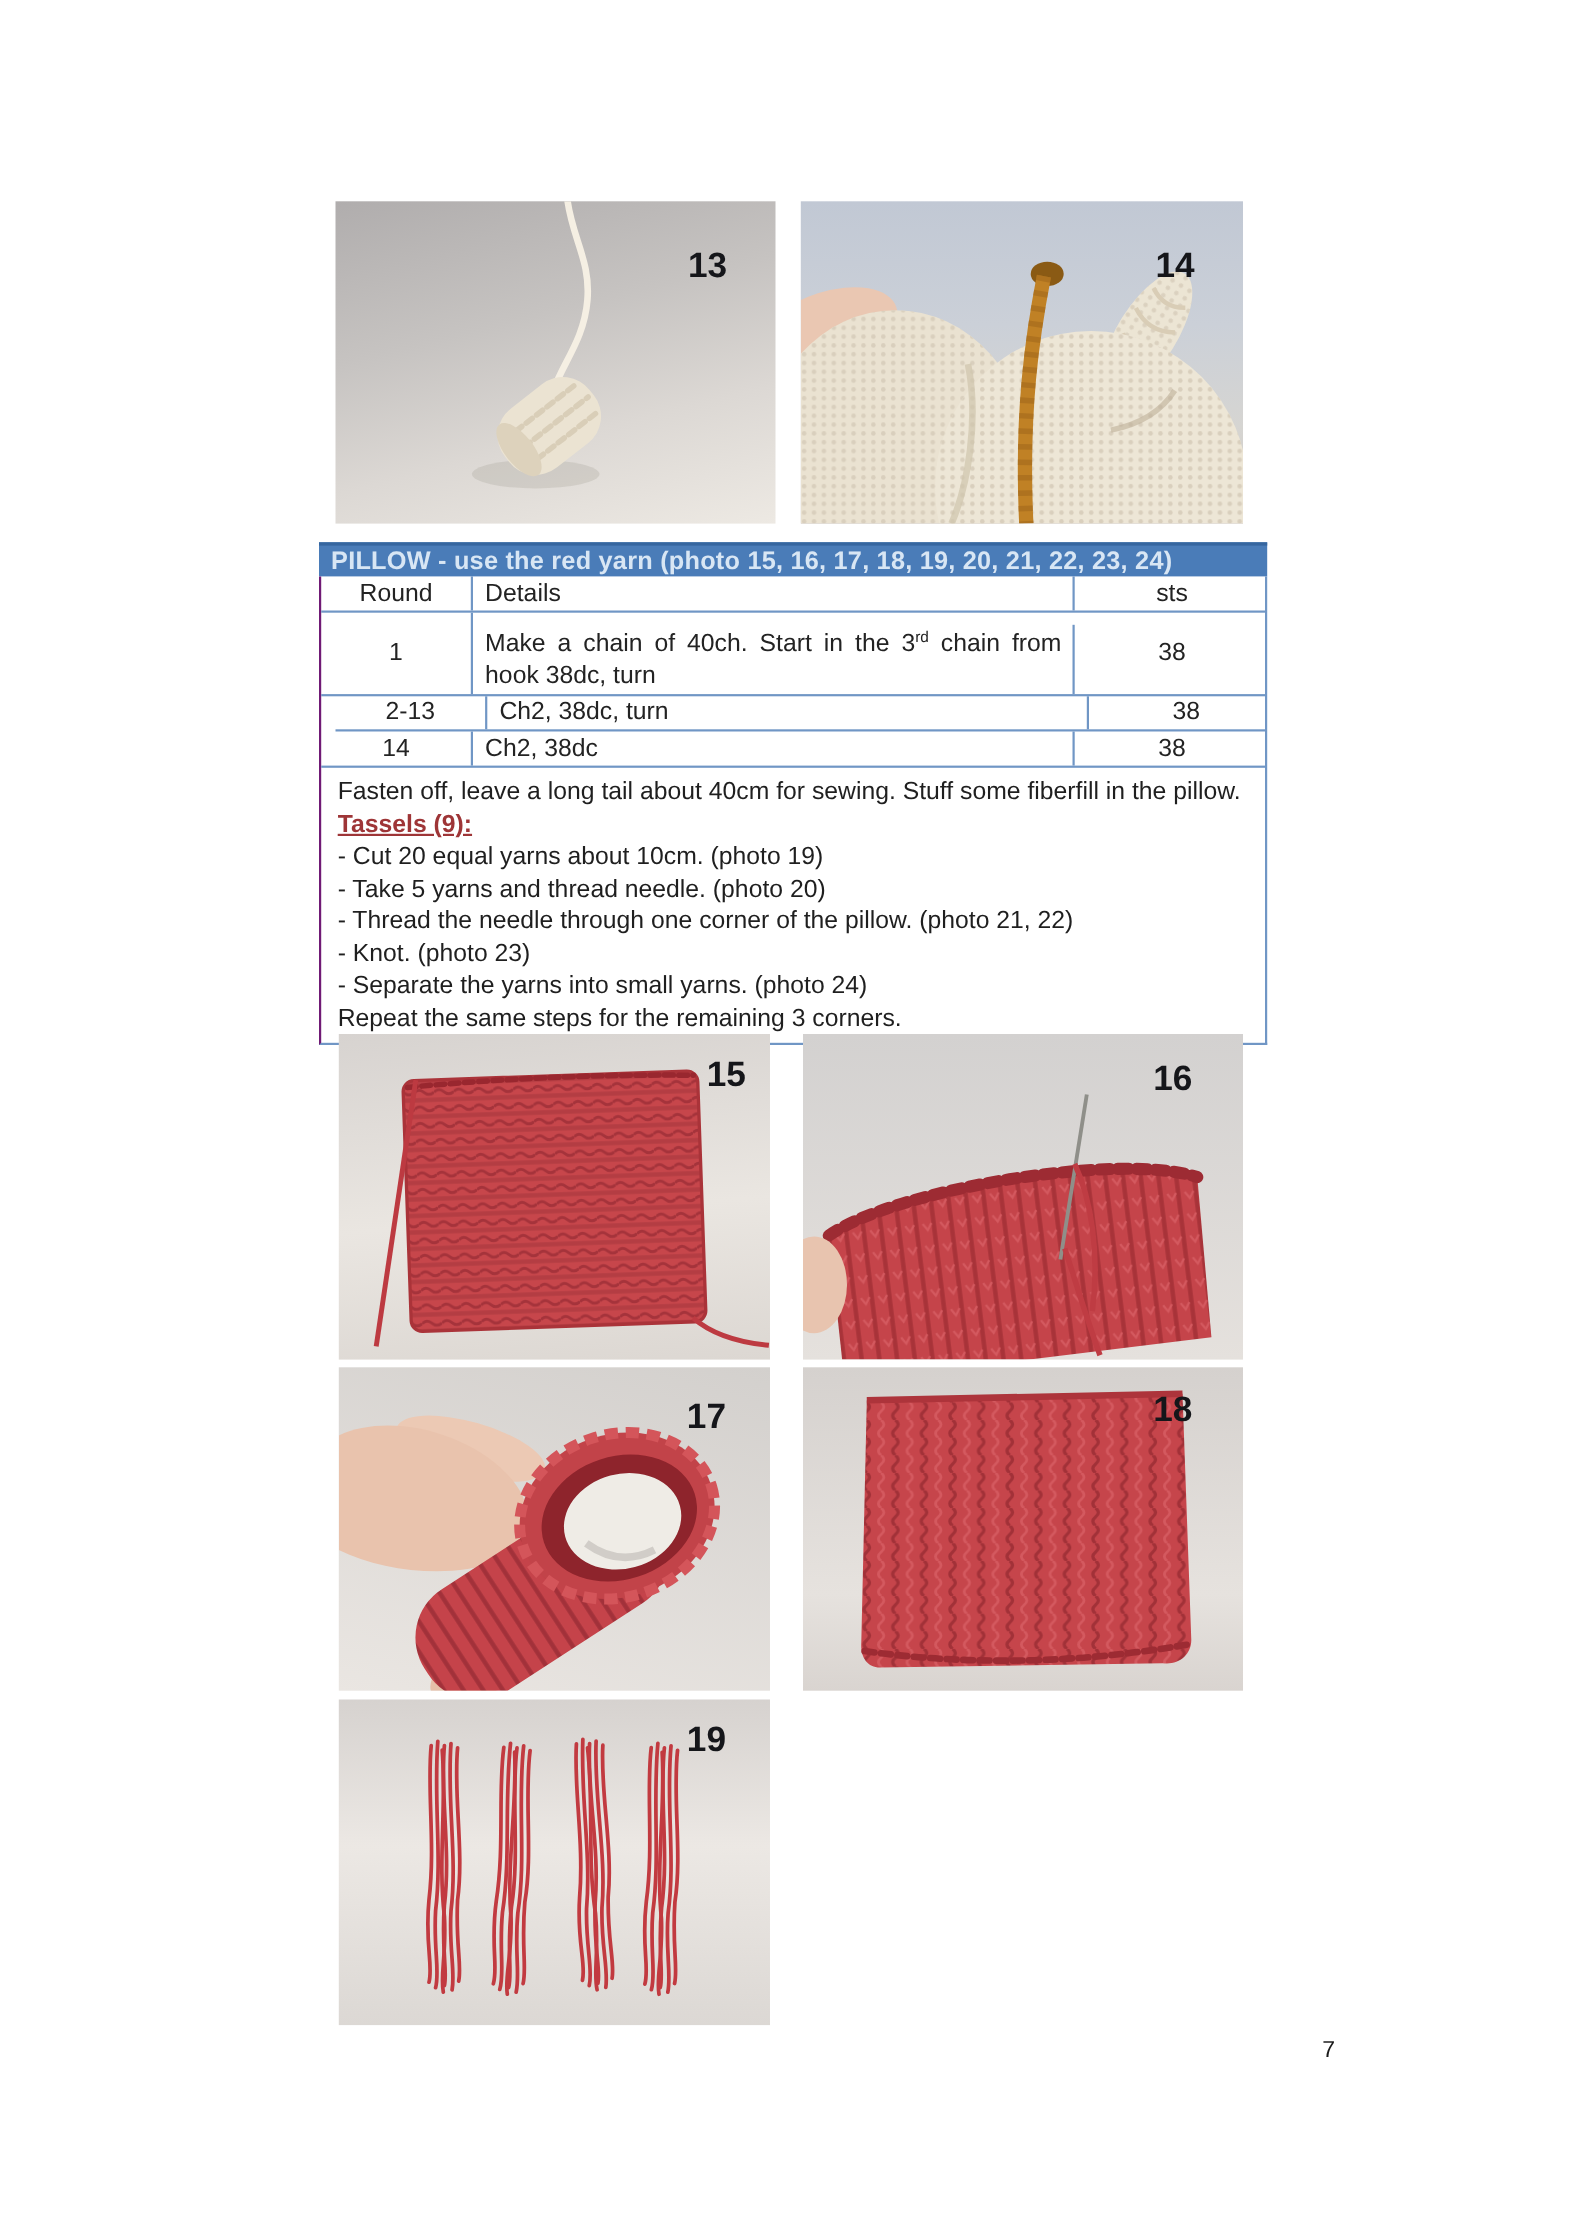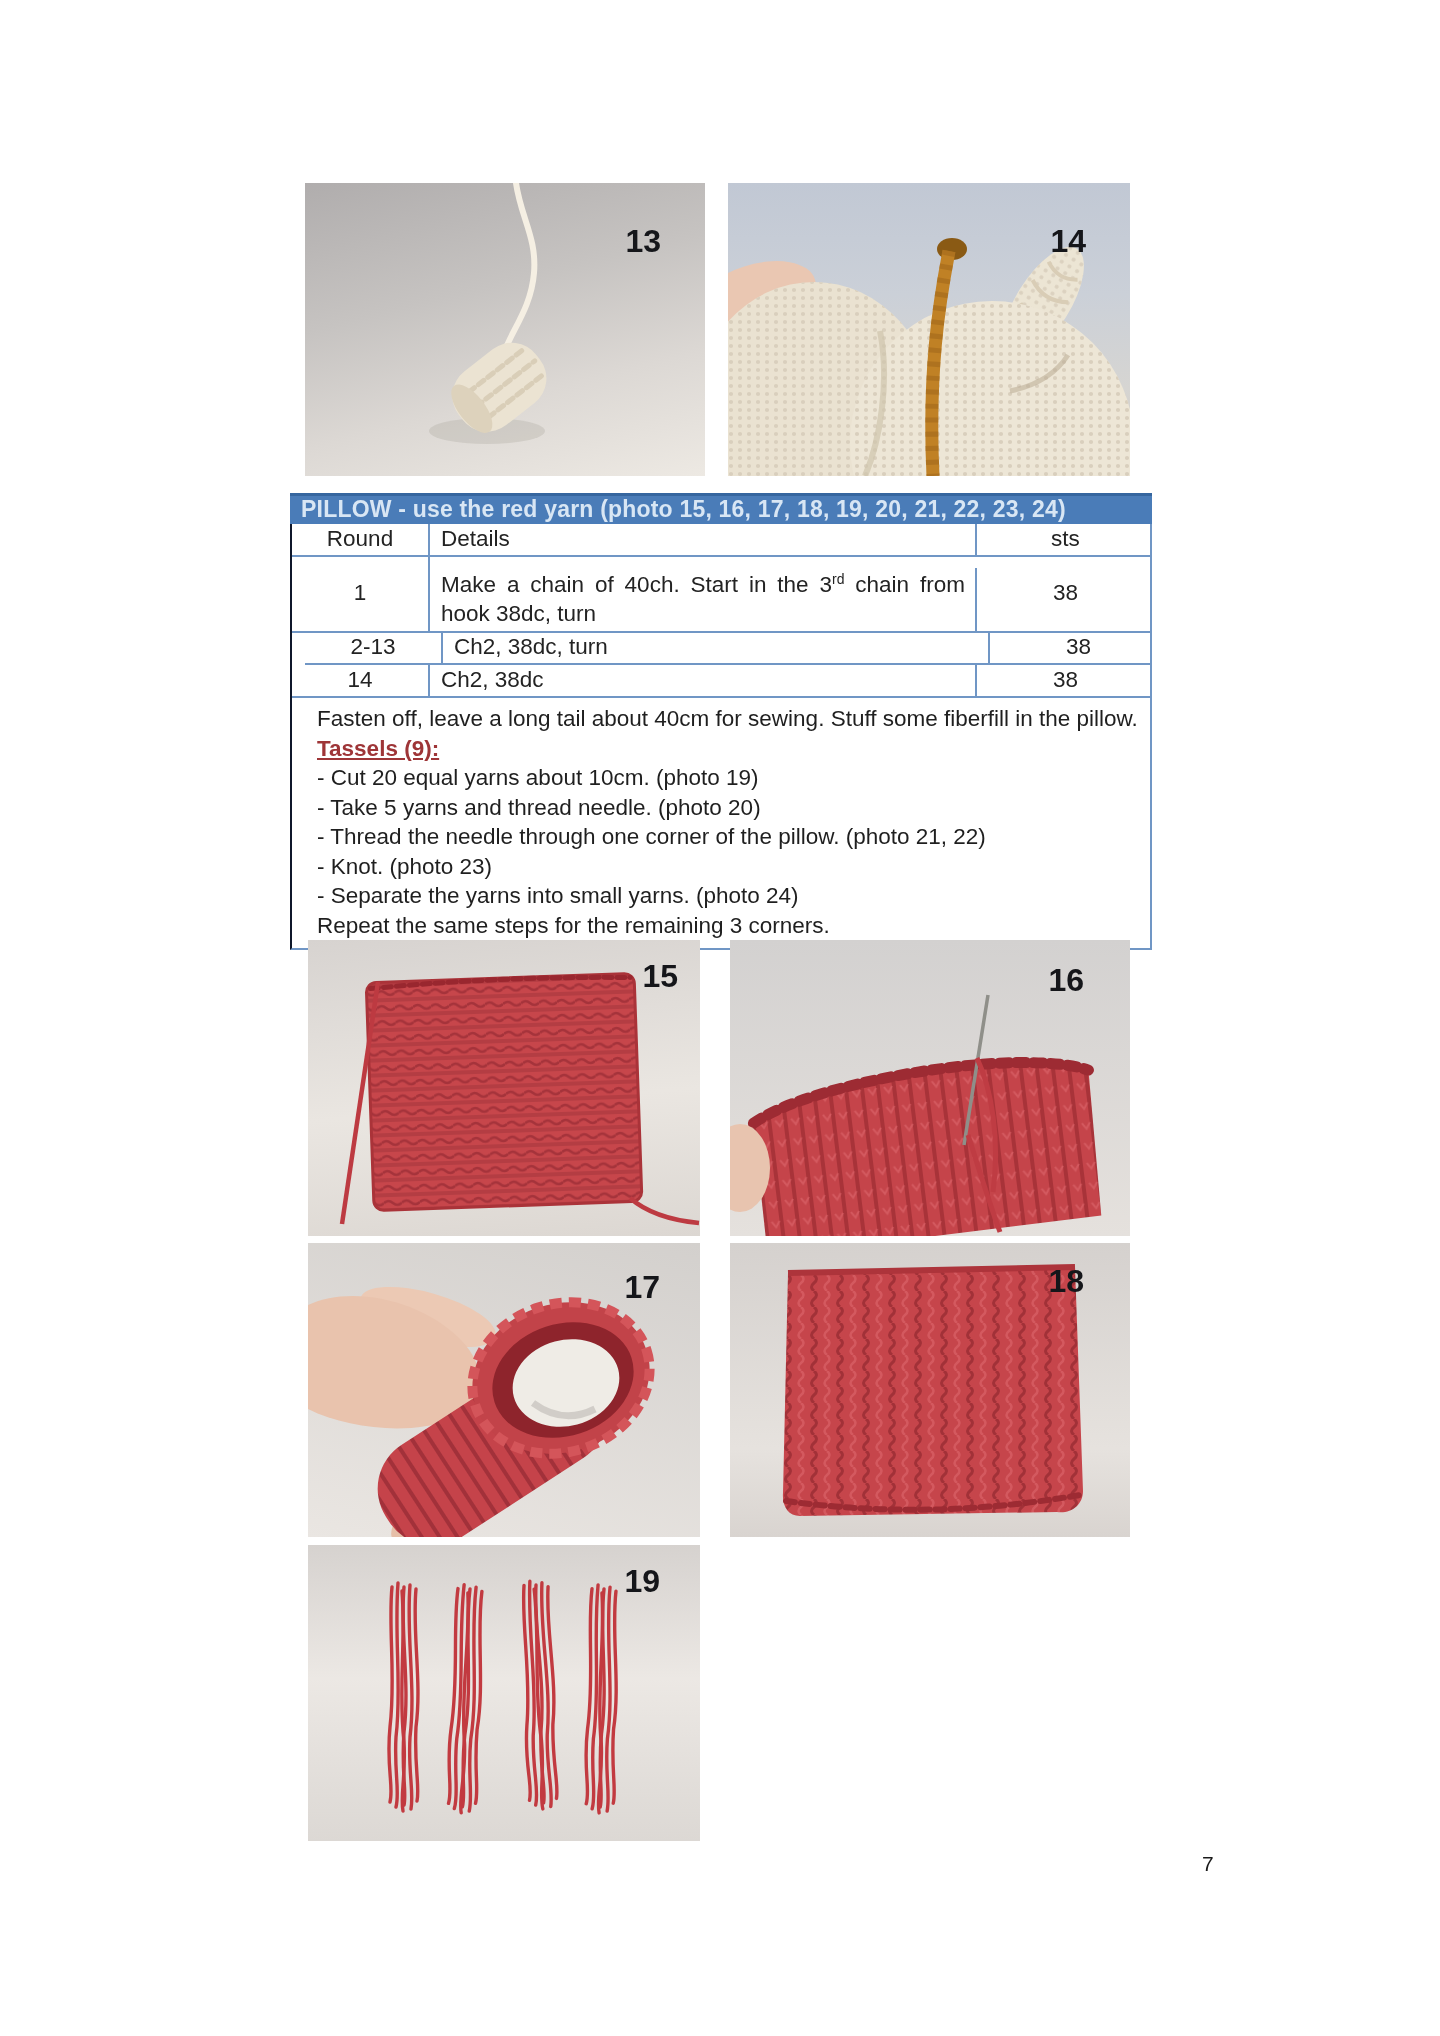--- a/index.html
+++ b/index.html
@@ -38,35 +38,35 @@
   #photo19 .num { top:20px; right:40px; }
   #photo20 .num { top:22px; right:46px; }
 
   
   .tablewrap { position:absolute; left:290px; top:493px; width:862px; }
   .tbl-header {
     box-sizing:border-box; height:31px; background:#4a7cb8; border-top:3px solid #36669f;
     color:#d8e6f4; font-weight:bold; font-size:23px; line-height:27px; padding-left:11px;
     letter-spacing:0.2px; white-space:nowrap; overflow:hidden;
   }
-  .tbl { border-left:2px solid #0f172a; border-right:2px solid #7096c5;
+  .tbl { border-left:2px solid #701a75; border-right:2px solid #7096c5;
          border-bottom:2px solid #7096c5; box-sizing:border-box; }
   .trow { display:grid; grid-template-columns:138px 547px 177px;
           border-bottom:2px solid #7096c5; box-sizing:border-box; }
   .c { display:flex; align-items:center; justify-content:center; font-size:22.5px;
        color:#232323; box-sizing:border-box; padding:1px 0 3px 0; }
   .c1 { border-right:2px solid #7096c5; }
   .c2 { border-right:2px solid #7096c5; justify-content:flex-start; padding-left:11px; padding-right:10px; }
   .thead { height:33px; }
   .r1 { min-height:62px; }
   .r2 { height:32px;margin-left:13px; }
   .r3 { height:33px; }
   .just { display:block; text-align:justify; line-height:29px; padding-top:2px;margin-top:11px; }
   .just sup { font-size:14px; line-height:0; }
-  .notes { padding:6px 12px 8px 25px; font-size:22.5px; line-height:29.5px; color:#1f1f1f; }
+  .notes { padding:6px 12px 8px 15px; font-size:22.5px; line-height:29.5px; color:#1f1f1f; }
   .tassels { color:#9e3537; font-weight:bold; text-decoration:underline; }
 
   .pageno { position:absolute; left:1202px; top:1852px; font-size:21px; color:#1a1a1a; }
 </style>
 </head>
 <body>
 
 <div class="page">
 
   <figure class="photo" id="photo13" style="margin:0;">

